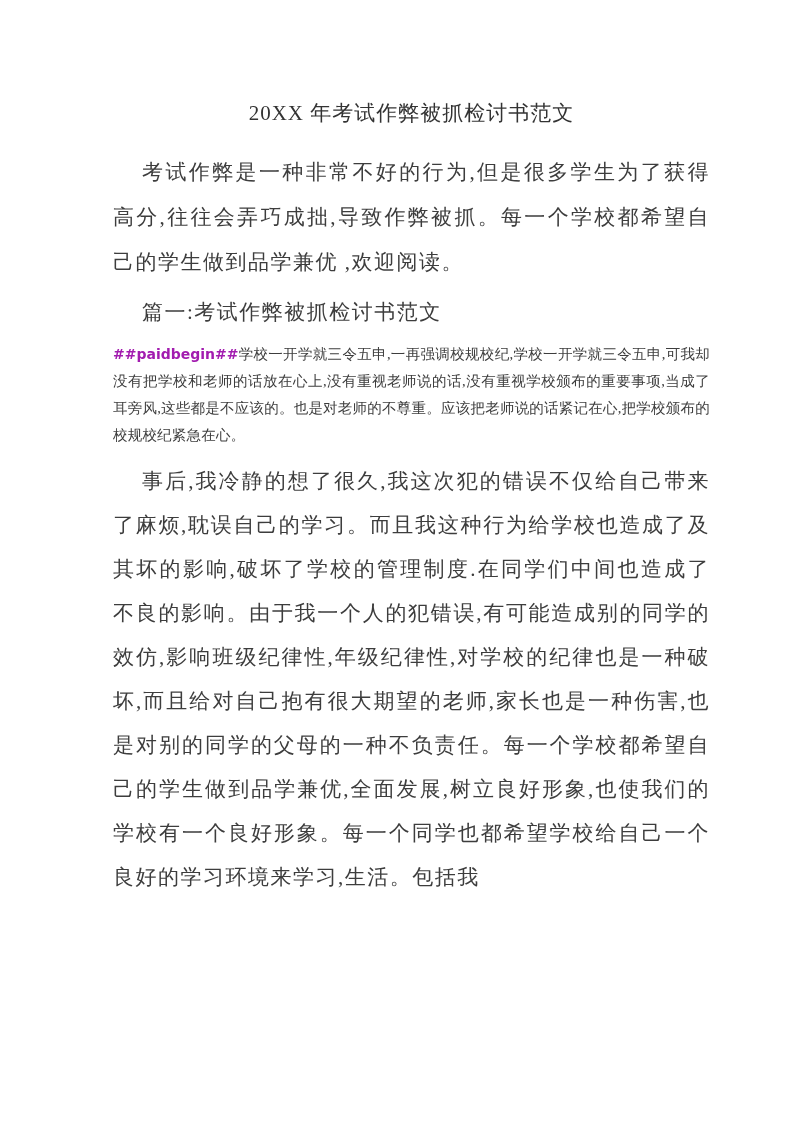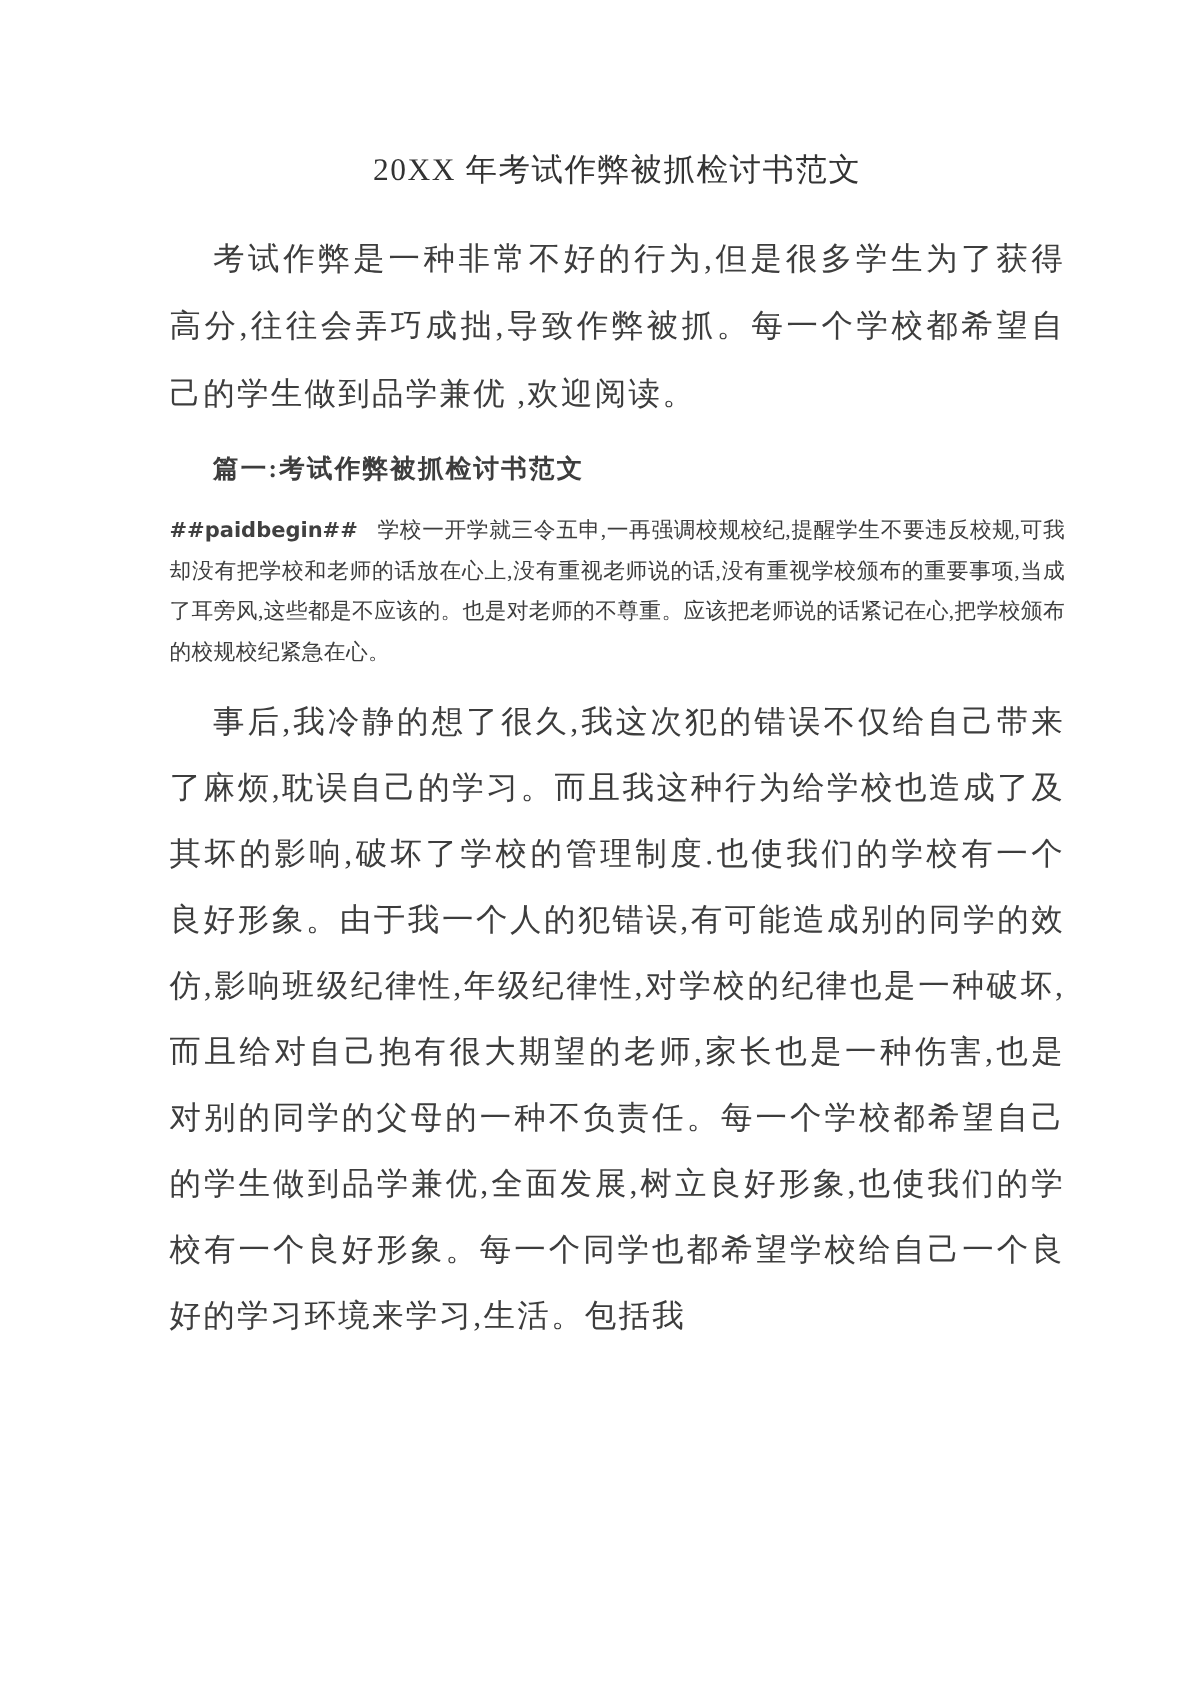--- a/index.html
+++ b/index.html
@@ -35,55 +35,54 @@
     text-align: justify;
     text-indent: 29px;
     margin: 0 0 5px 0;
     letter-spacing: 1.5px;
   }
   .para.main {
     line-height: 44px;
     margin-top: 6px;
   }
   .section-heading {
-    font-size: 17px;
-    font-weight: bold;
+    font-size: 21px;
+    font-weight: normal;
     line-height: 45px;
     text-indent: 29px;
     margin: 0 0 5px 0;
     letter-spacing: 1.5px;
   }
   .para-small {
     font-size: 14.5px;
     line-height: 27px;
     text-align: justify;
     text-indent: 0;
     margin: 6px 0 10px 0;
     letter-spacing: 0.2px;
   }
   .paid-marker {
     font-family: "DejaVu Sans", "Liberation Sans", sans-serif;
     font-weight: bold;
     font-size: 14px;
     letter-spacing: 0;
-    margin-right: 13px;
-    color: #404040;
+    color: #a21caf;
   }
 </style>
 </head>
 <body>
 
 <div class="page">
 
   <h1 class="doc-title">20XX 年考试作弊被抓检讨书范文</h1>
 
   <p class="para">考试作弊是一种非常不好的行为,但是很多学生为了获得高分,往往会弄巧成拙,导致作弊被抓。每一个学校都希望自己的学生做到品学兼优 ,欢迎阅读。</p>
 
   <p class="section-heading">篇一:考试作弊被抓检讨书范文</p>
 
 
   <p class="para-small">
-    <span class="paid-marker">##paidbegin##</span><span>学校一开学就三令五申,一再强调校规校纪,提醒学生不要违反校规,可我却没有把学校和老师的话放在心上,没有重视老师说的话,没有重视学校颁布的重要事项,当成了耳旁风,这些都是不应该的。也是对老师的不尊重。应该把老师说的话紧记在心,把学校颁布的校规校纪紧急在心。</span>
+    <span class="paid-marker">##paidbegin##</span><span>学校一开学就三令五申,一再强调校规校纪,学校一开学就三令五申,可我却没有把学校和老师的话放在心上,没有重视老师说的话,没有重视学校颁布的重要事项,当成了耳旁风,这些都是不应该的。也是对老师的不尊重。应该把老师说的话紧记在心,把学校颁布的校规校纪紧急在心。</span>
   </p>
 
-  <p class="para main">事后,我冷静的想了很久,我这次犯的错误不仅给自己带来了麻烦,耽误自己的学习。而且我这种行为给学校也造成了及其坏的影响,破坏了学校的管理制度.也使我们的学校有一个良好形象。由于我一个人的犯错误,有可能造成别的同学的效仿,影响班级纪律性,年级纪律性,对学校的纪律也是一种破坏,而且给对自己抱有很大期望的老师,家长也是一种伤害,也是对别的同学的父母的一种不负责任。每一个学校都希望自己的学生做到品学兼优,全面发展,树立良好形象,也使我们的学校有一个良好形象。每一个同学也都希望学校给自己一个良好的学习环境来学习,生活。包括我</p>
+  <p class="para main">事后,我冷静的想了很久,我这次犯的错误不仅给自己带来了麻烦,耽误自己的学习。而且我这种行为给学校也造成了及其坏的影响,破坏了学校的管理制度.在同学们中间也造成了不良的影响。由于我一个人的犯错误,有可能造成别的同学的效仿,影响班级纪律性,年级纪律性,对学校的纪律也是一种破坏,而且给对自己抱有很大期望的老师,家长也是一种伤害,也是对别的同学的父母的一种不负责任。每一个学校都希望自己的学生做到品学兼优,全面发展,树立良好形象,也使我们的学校有一个良好形象。每一个同学也都希望学校给自己一个良好的学习环境来学习,生活。包括我</p>
 
 </div>
 
 </body></html>

